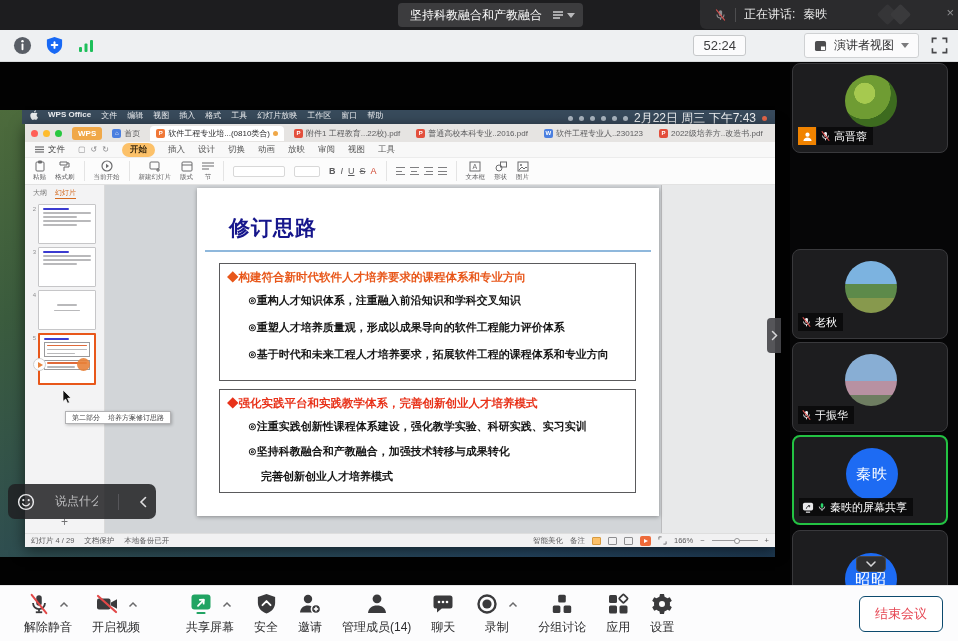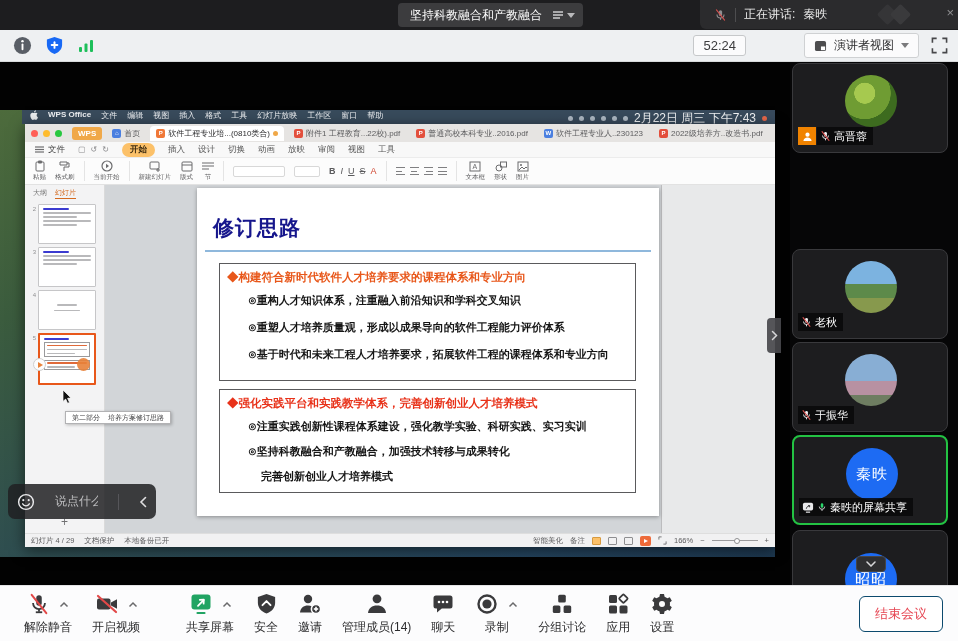--- a/index.html
+++ b/index.html
@@ -122,21 +122,21 @@
   }
   .play-bubble i { width:0; height:0; border-top:3px solid transparent; border-bottom:3px solid transparent; border-left:5px solid #e8823a; margin-left:1px; }
   .orange-bubble { position:absolute; left:52px; top:173px; width:13px; height:13px; border-radius:50%; background:#e8823a; opacity:.9; }
   .panel-plus { position:absolute; bottom:4px; left:0; right:0; text-align:center; font-size:12px; color:#707072; cursor:pointer; }
 
   .canvas { flex:1; background:#d2d5d8; position:relative; }
   .canvas-right { position:absolute; left:556px; top:0; bottom:0; width:114px; background:#e8e9ea; border-left:1px solid #bcbcbe; }
 
   
   .slide { position:absolute; left:92px; top:3px; width:462px; height:328px; background:#fff; box-shadow:0 1px 4px rgba(0,0,0,.35); }
-  .slide-title { position:absolute; left:16px; top:26px; font-size:21px; font-weight:bold; color:#16168c; letter-spacing:1px; }
+  .slide-title { position:absolute; left:32px; top:26px; font-size:21px; font-weight:bold; color:#16168c; letter-spacing:1px; }
   .slide-rule { position:absolute; left:8px; right:8px; top:62px; height:2px; background:#8fb8dc; }
   .sec { position:absolute; left:22px; width:417px; border:1px solid #5a5a5c; background:#fff; }
   .sec1 { top:75px; height:118px; }
   .sec2 { top:201px; height:104px; }
   .sec-head { padding:6px 8px 0 7px; font-size:11.5px; font-weight:bold; white-space:nowrap; }
   .sec1 .sec-head { color:#e8571a; }
   .sec2 .sec-head { color:#e8321a; }
   .sec-bullets { padding:8px 6px 0 28px; font-size:11px; font-weight:bold; color:#161616; }
   .sec-bullets div { margin-bottom:12px; white-space:nowrap; }
   .sec2 .sec-bullets div { margin-bottom:10px; }

